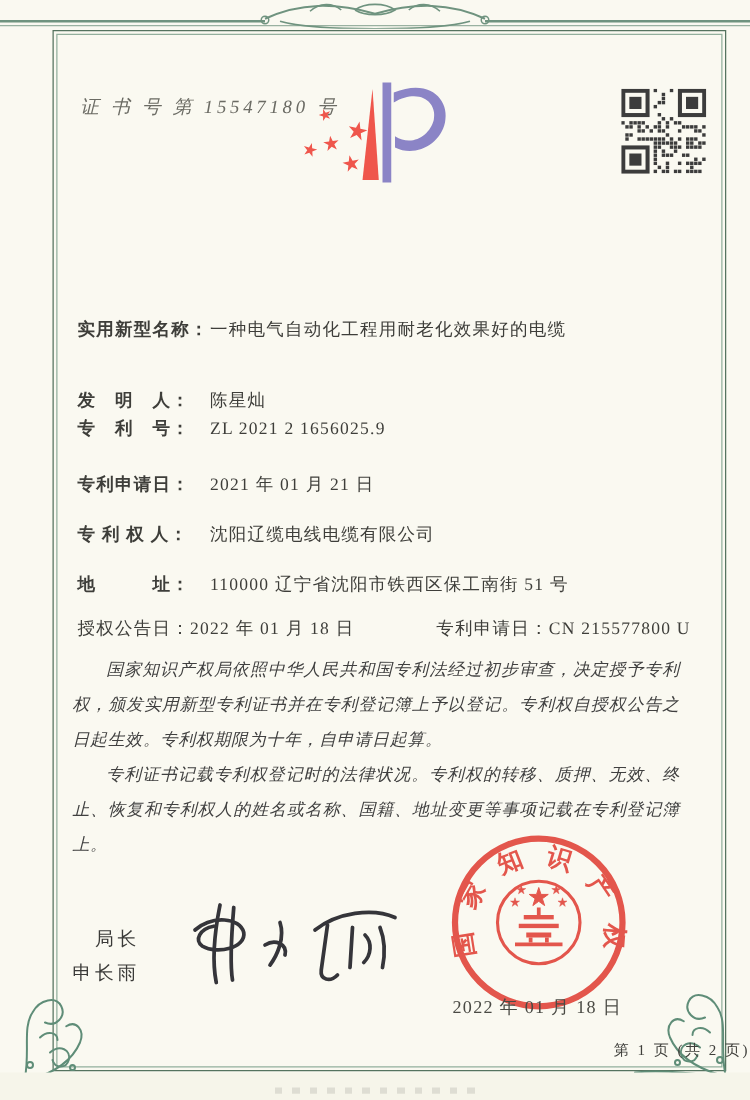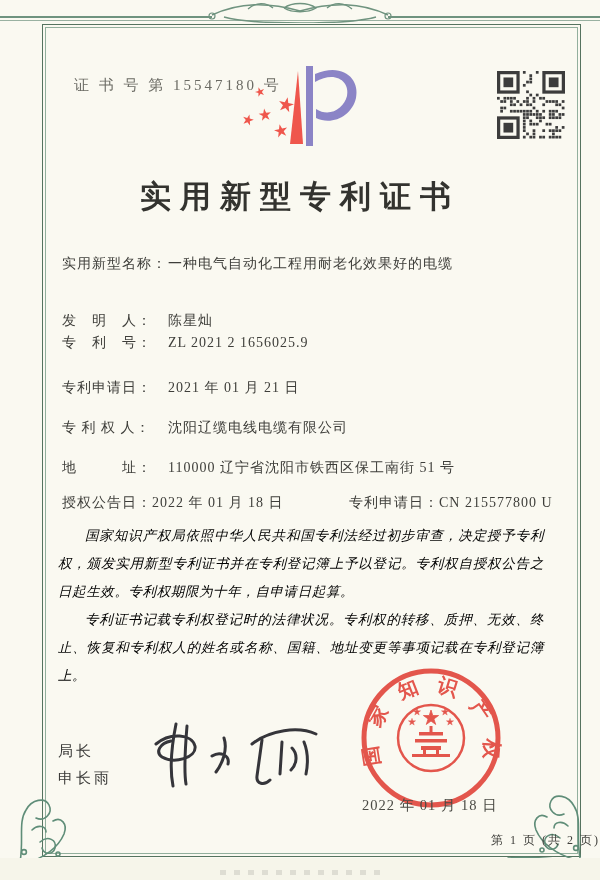--- a/index.html
+++ b/index.html
@@ -16,47 +16,47 @@
   
   .frame{
     position:absolute;left:42px;top:24px;width:537px;height:831px;
     border:1px solid #55735f;
   }
   .frame-inner{
     position:absolute;inset:2px;border:1px solid #92af9d;
   }
   .topband{position:absolute;left:0;top:0;width:600px;height:23px;}
   .cert-no{
-    position:absolute;left:74px;top:76px;
-    font-size:15px;color:#6b6b64;letter-spacing:3px;white-space:nowrap;
+    position:absolute;left:64px;top:76px;
+    font-size:15px;color:#6b6b64;letter-spacing:3px;white-space:nowrap;font-style:italic;
   }
   .logo{position:absolute;left:236px;top:58px;width:128px;height:108px;}
   .qr{position:absolute;left:497px;top:71px;width:68px;height:68px;}
   .title{
     position:absolute;left:0;top:176px;width:600px;
     text-align:center;font-size:31px;font-weight:600;color:#33332f;
     letter-spacing:9px;white-space:nowrap;
   }
   .field{
     position:absolute;left:62px;width:500px;
     font-size:14px;color:#3e3e3a;letter-spacing:1px;white-space:nowrap;
   }
-  .flabel{display:inline-block;min-width:106px;}
+  .flabel{display:inline-block;min-width:106px;font-weight:bold;}
   .fvalue{display:inline;}
   .grant-no{position:absolute;left:287px;top:0;}
   .paras{
     position:absolute;left:58px;top:522px;width:486px;
-    font-size:13.5px;line-height:28px;color:#000000;
+    font-size:13.5px;line-height:28px;color:#404040;
     font-style:italic;letter-spacing:0.6px;text-align:justify;
   }
   .paras p{margin:0;text-indent:2em;}
   .signer{
     position:absolute;left:58px;top:738px;
     font-family:"DejaVu Sans","Liberation Sans",sans-serif;
-    font-size:15px;color:#3a3a38;letter-spacing:3px;line-height:27px;
+    font-size:15px;color:#3a3a38;letter-spacing:3px;line-height:27px;text-align:right;
   }
   .signature{position:absolute;left:140px;top:712px;width:195px;height:90px;}
   .seal{position:absolute;left:357px;top:664px;width:148px;height:148px;}
   .seal-date{
     position:absolute;left:362px;top:796px;width:150px;
     font-size:14.5px;color:#4a4a44;letter-spacing:1px;white-space:nowrap;z-index:5;
   }
   .footer{
     position:absolute;left:0;top:832px;width:600px;text-align:right;
     font-size:12px;color:#3f3f3b;letter-spacing:2px;
@@ -258,21 +258,20 @@
           <rect x="41.6" y="64.0" width="2.7" height="2.7"></rect>
           <rect x="44.8" y="64.0" width="2.7" height="2.7"></rect>
           <rect x="51.2" y="64.0" width="2.7" height="2.7"></rect>
           <rect x="54.4" y="64.0" width="2.7" height="2.7"></rect>
           <rect x="57.6" y="64.0" width="2.7" height="2.7"></rect>
           <rect x="60.8" y="64.0" width="2.7" height="2.7"></rect>
         </g>
     </g>
   </svg>
 
-  <div class="title">实用新型专利证书</div>
 
   <div class="field" style="top:255px">
     <span class="flabel">实用新型名称：</span><span class="fvalue">一种电气自动化工程用耐老化效果好的电缆</span>
   </div>
   <div class="field" style="top:312px">
     <span class="flabel">发　明　人：</span><span class="fvalue">陈星灿</span>
   </div>
   <div class="field" style="top:334px">
     <span class="flabel">专　利　号：</span><span class="fvalue">ZL 2021 2 1656025.9</span>
   </div>

